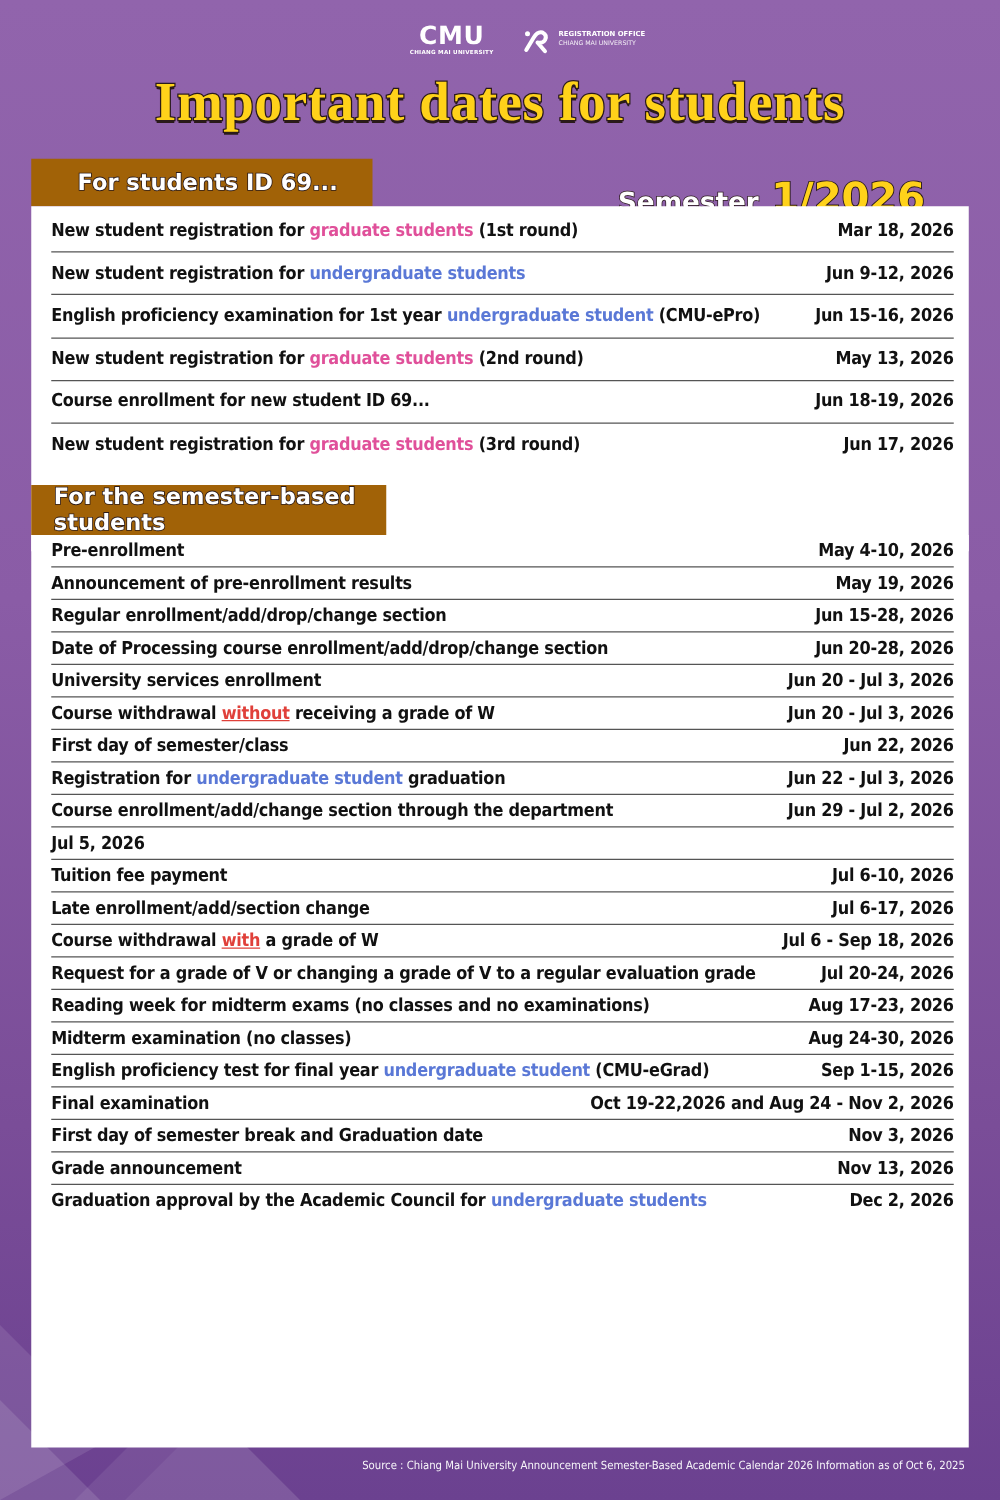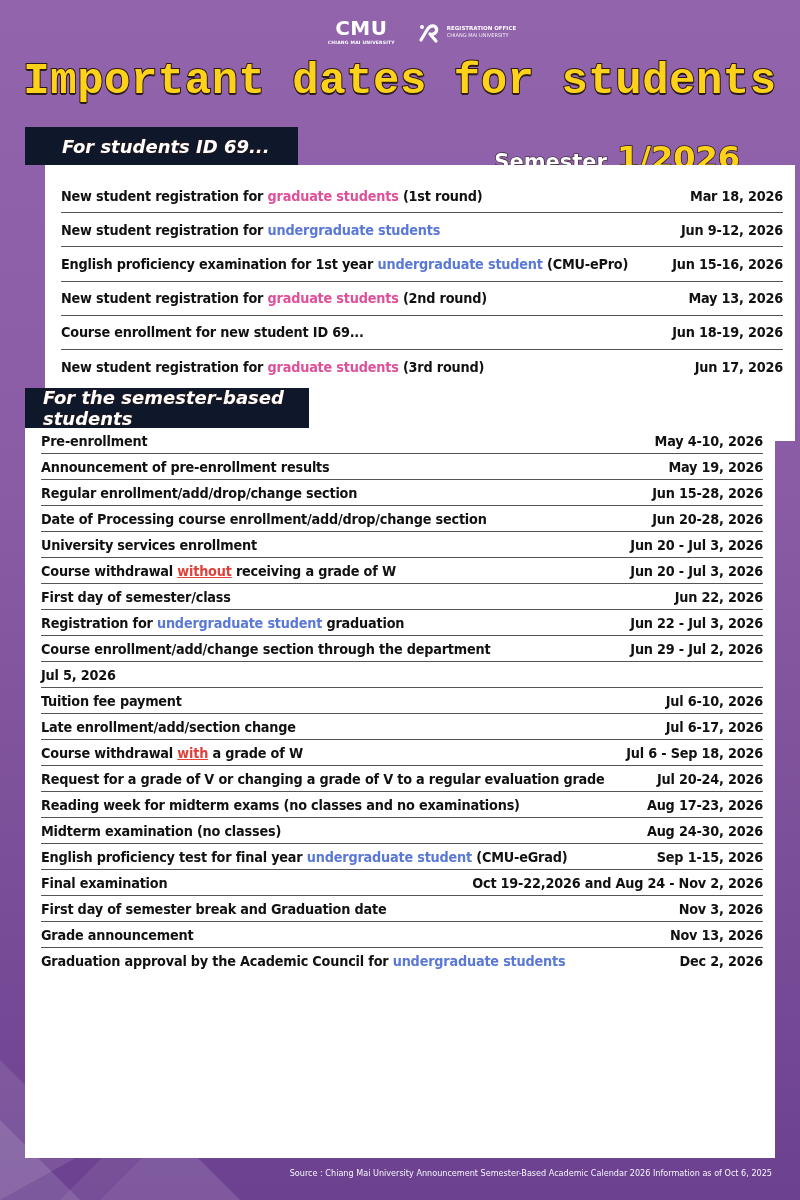--- a/index.html
+++ b/index.html
@@ -23,52 +23,52 @@
   .reg-logo { display: flex; align-items: center; gap: 6px; color: #fff; }
   .reg-logo .mark {
     width: 24px; height: 24px; position: relative;
   }
   .reg-logo .txt { display: flex; flex-direction: column; line-height: 7px; }
   .reg-logo .t1 { font-size: 5.5px; font-weight: bold; }
   .reg-logo .t2 { font-size: 5px; opacity: 0.9; }
 
   .title {
     position: absolute; top: 56px; left: 0; width: 800px; text-align: center;
-    font-family: Liberation Mono, monospace; font-weight: bold;
+    font-family: Liberation Serif, serif; font-weight: bold;
     font-size: 44px; color: #ffd21a; letter-spacing: 0.5px;
     -webkit-text-stroke: 2px #2a1a1a;
     paint-order: stroke fill;
     text-shadow: 0 2px 0 #2a1a1a;
   }
   .semester {
     position: absolute; top: 116px; right: 60px;
     display: flex; align-items: baseline; gap: 10px;
   }
   .semester .lbl {
     font-family: "DejaVu Sans", sans-serif; font-weight: bold; font-size: 21px; color: #fff;
     -webkit-text-stroke: 1.2px #2a1a1a; paint-order: stroke fill; margin-top: 34px;
   }
   .semester .val {
     font-family: "DejaVu Sans", sans-serif; font-weight: bold; font-size: 32px; color: #ffd21a;
     -webkit-text-stroke: 1.5px #2a1a1a; paint-order: stroke fill;
   }
   .sec-tab {
-    position: absolute; left: 25px; background: #0f172a;
+    position: absolute; left: 25px; background: #a16207;
     display: flex; align-items: center; padding-left: 37px;
     font-family: "DejaVu Sans", sans-serif; font-weight: bold; color: #fff;
-    -webkit-text-stroke: 1.3px #2a1a1a; paint-order: stroke fill; font-style: italic;
+    -webkit-text-stroke: 1.3px #2a1a1a; paint-order: stroke fill;
   }
   .sec-tab.s1 { top: 127px; width: 273px; height: 38px; font-size: 18px; }
   .sec-tab.s2 { top: 388px; width: 284px; height: 40px; font-size: 18px; padding-left: 18px; }
 
   .panel {
     position: absolute; left: 25px; width: 750px; background: #fff;
     padding: 0 12px 0 16px;
   }
-  .panel.p1 { top: 165px; height: 276px; padding-top: 14px; margin-left: 20px; }
+  .panel.p1 { top: 165px; height: 276px; padding-top: 3px; }
   .panel.p2 { top: 428px; height: 730px; padding-top: 0; }
   .row {
     display: flex; justify-content: space-between; align-items: center;
     border-bottom: 1.5px solid #555;
     font-size: 14.3px; color: #111; font-weight: bold;
     font-family: "DejaVu Sans Condensed", "DejaVu Sans", sans-serif;
     font-stretch: condensed;
   }
   .row:last-child { border-bottom: none; }
   .p1 .row { height: 34.2px; }

